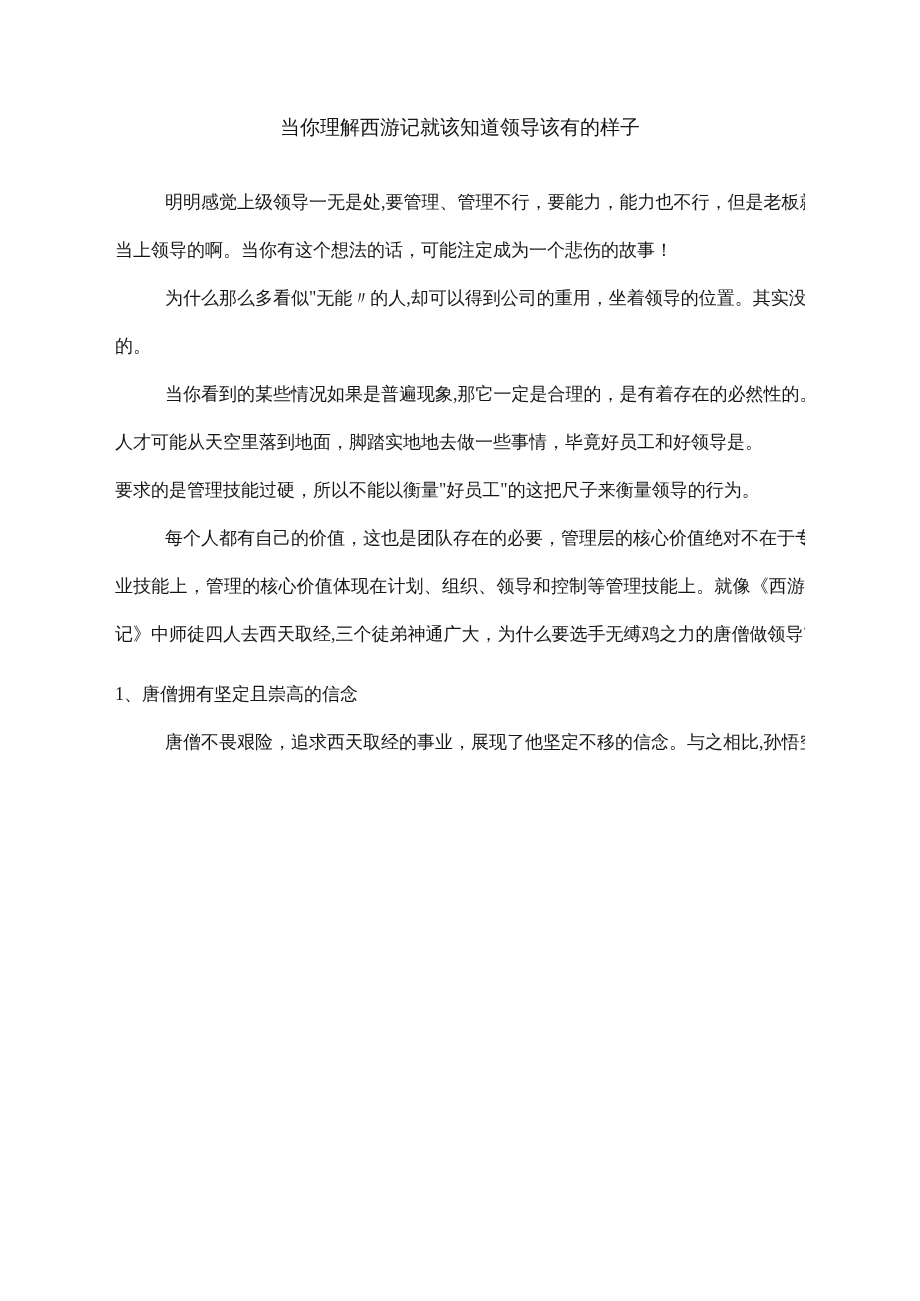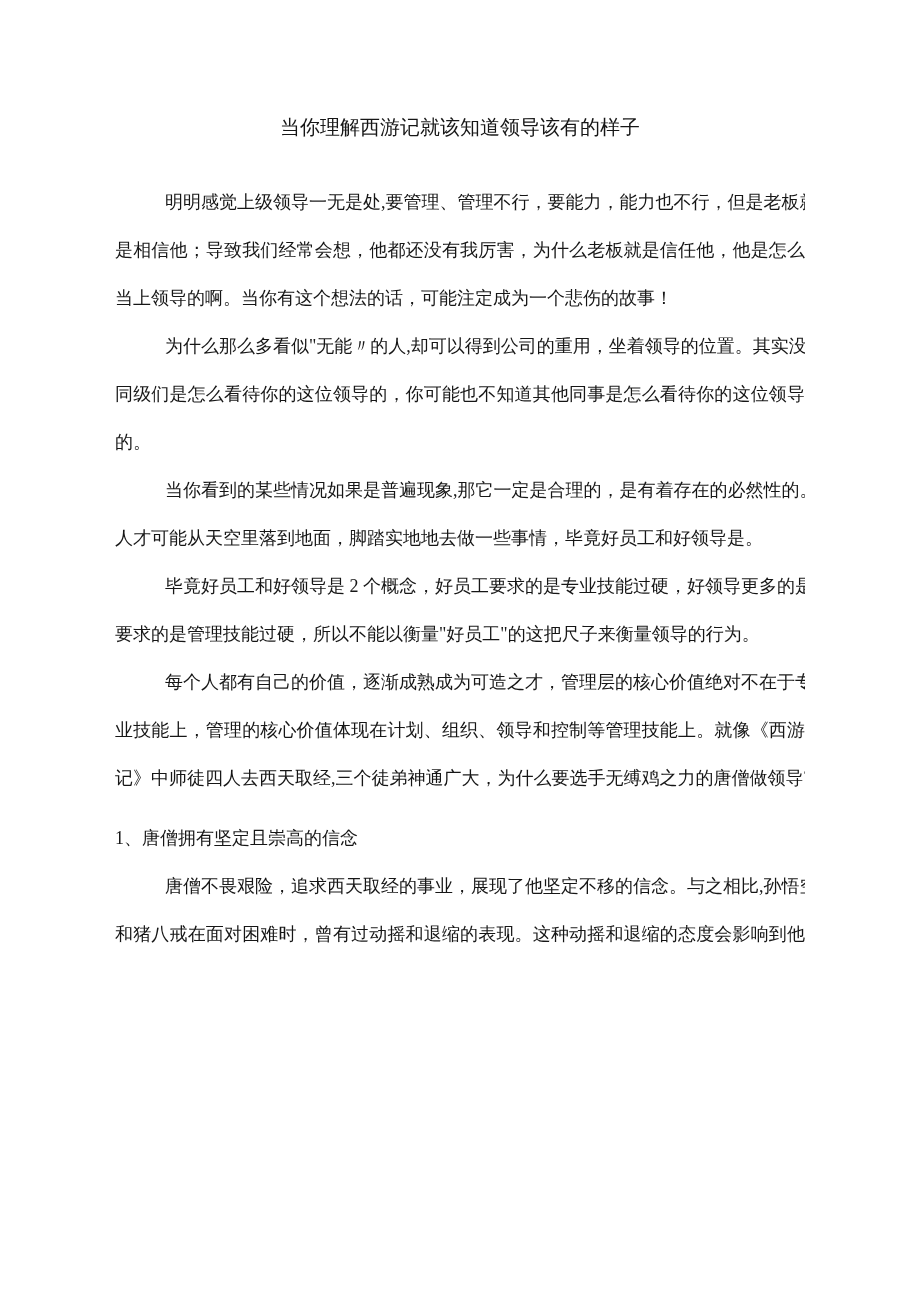--- a/index.html
+++ b/index.html
@@ -49,29 +49,25 @@
     text-align-last: left;
   }
 </style>
 </head>
 <body>
 
 <div class="page">
   <h1 class="doc-title">当你理解西游记就该知道领导该有的样子</h1>
   <div class="doc-body">
       <div class="line indent">明明感觉上级领导一无是处,要管理、管理不行，要能力，能力也不行，但是老板就</div>
-      <div class="line">是相信他；导致我们经常会想，他都还没有我厉害，为什么老板就是信任他，他是怎么</div>
       <div class="line last">当上领导的啊。当你有这个想法的话，可能注定成为一个悲伤的故事！</div>
       <div class="line indent">为什么那么多看似"无能〃的人,却可以得到公司的重用，坐着领导的位置。其实没有</div>
-      <div class="line">同级们是怎么看待你的这位领导的，你可能也不知道其他同事是怎么看待你的这位领导</div>
       <div class="line last">的。</div>
       <div class="line indent">当你看到的某些情况如果是普遍现象,那它一定是合理的，是有着存在的必然性的。</div>
       <div class="line last">人才可能从天空里落到地面，脚踏实地地去做一些事情，毕竟好员工和好领导是。</div>
-      <div class="line indent">毕竟好员工和好领导是 2 个概念，好员工要求的是专业技能过硬，好领导更多的是</div>
       <div class="line last">要求的是管理技能过硬，所以不能以衡量"好员工"的这把尺子来衡量领导的行为。</div>
-      <div class="line indent">每个人都有自己的价值，逐渐成熟成为可造之才，管理层的核心价值绝对不在于专</div>
+      <div class="line indent">每个人都有自己的价值，这也是团队存在的必要，管理层的核心价值绝对不在于专</div>
       <div class="line">业技能上，管理的核心价值体现在计划、组织、领导和控制等管理技能上。就像《西游</div>
       <div class="line">记》中师徒四人去西天取经,三个徒弟神通广大，为什么要选手无缚鸡之力的唐僧做领导?</div>
       <div class="line heading">1、唐僧拥有坚定且崇高的信念</div>
       <div class="line indent">唐僧不畏艰险，追求西天取经的事业，展现了他坚定不移的信念。与之相比,孙悟空</div>
-      <div class="line">和猪八戒在面对困难时，曾有过动摇和退缩的表现。这种动摇和退缩的态度会影响到他</div>
     </div>
 </div>
 
 </body></html>

